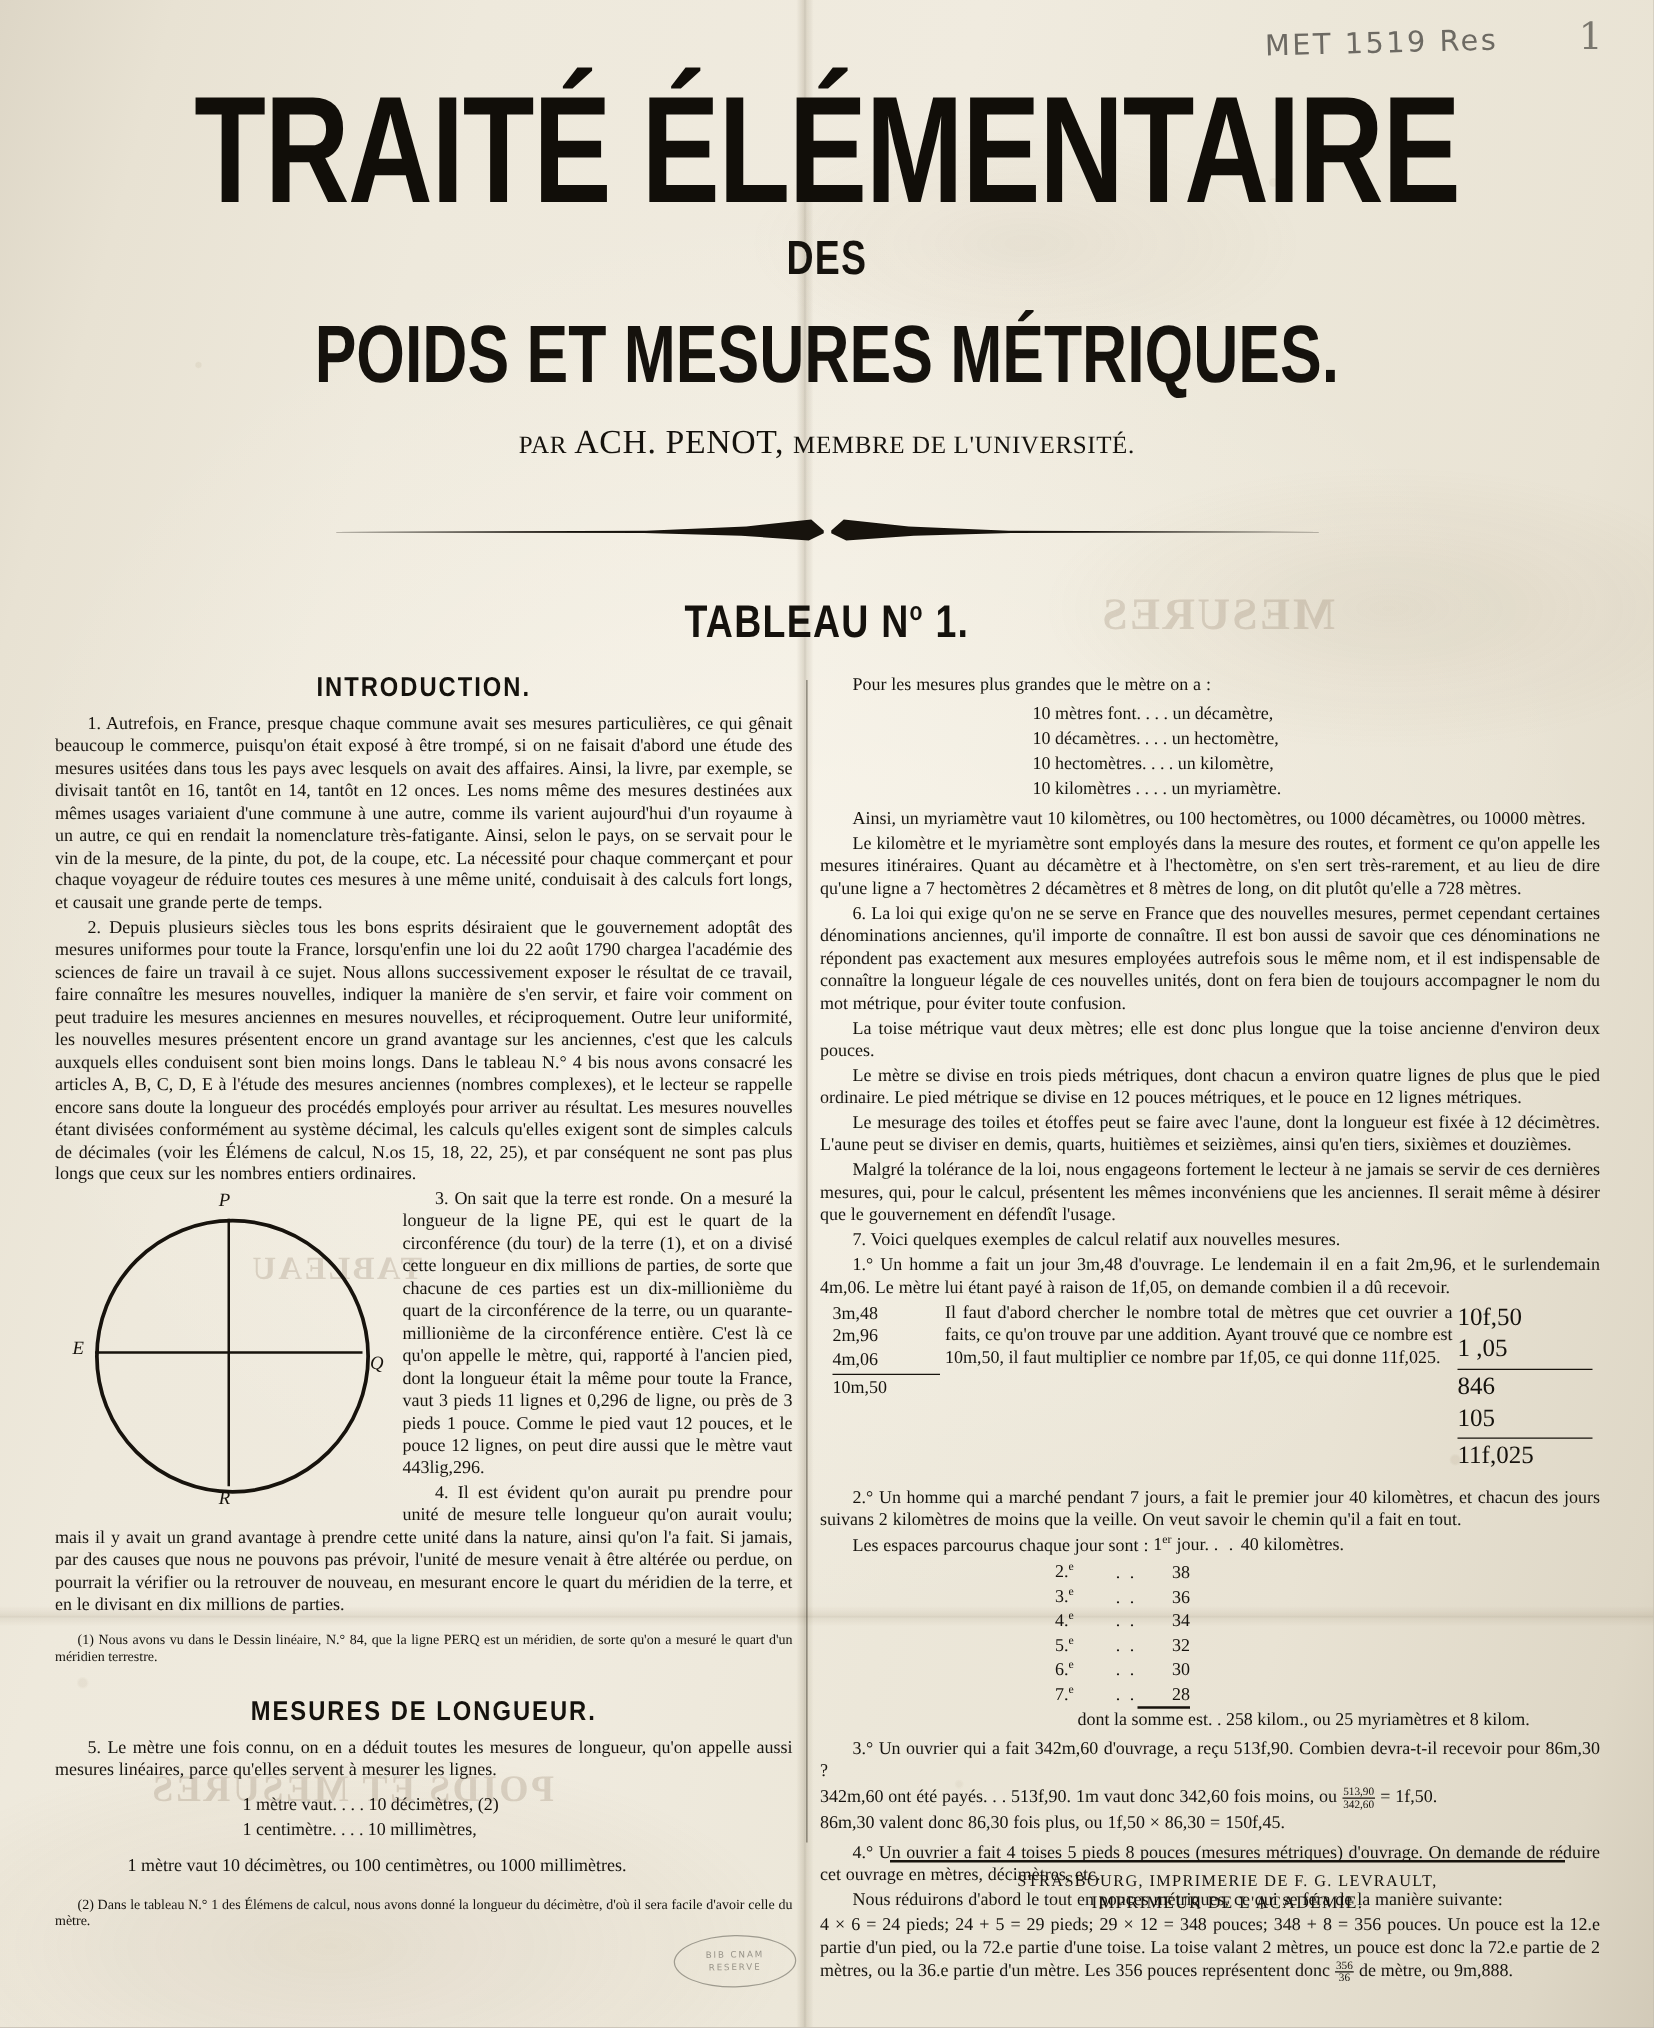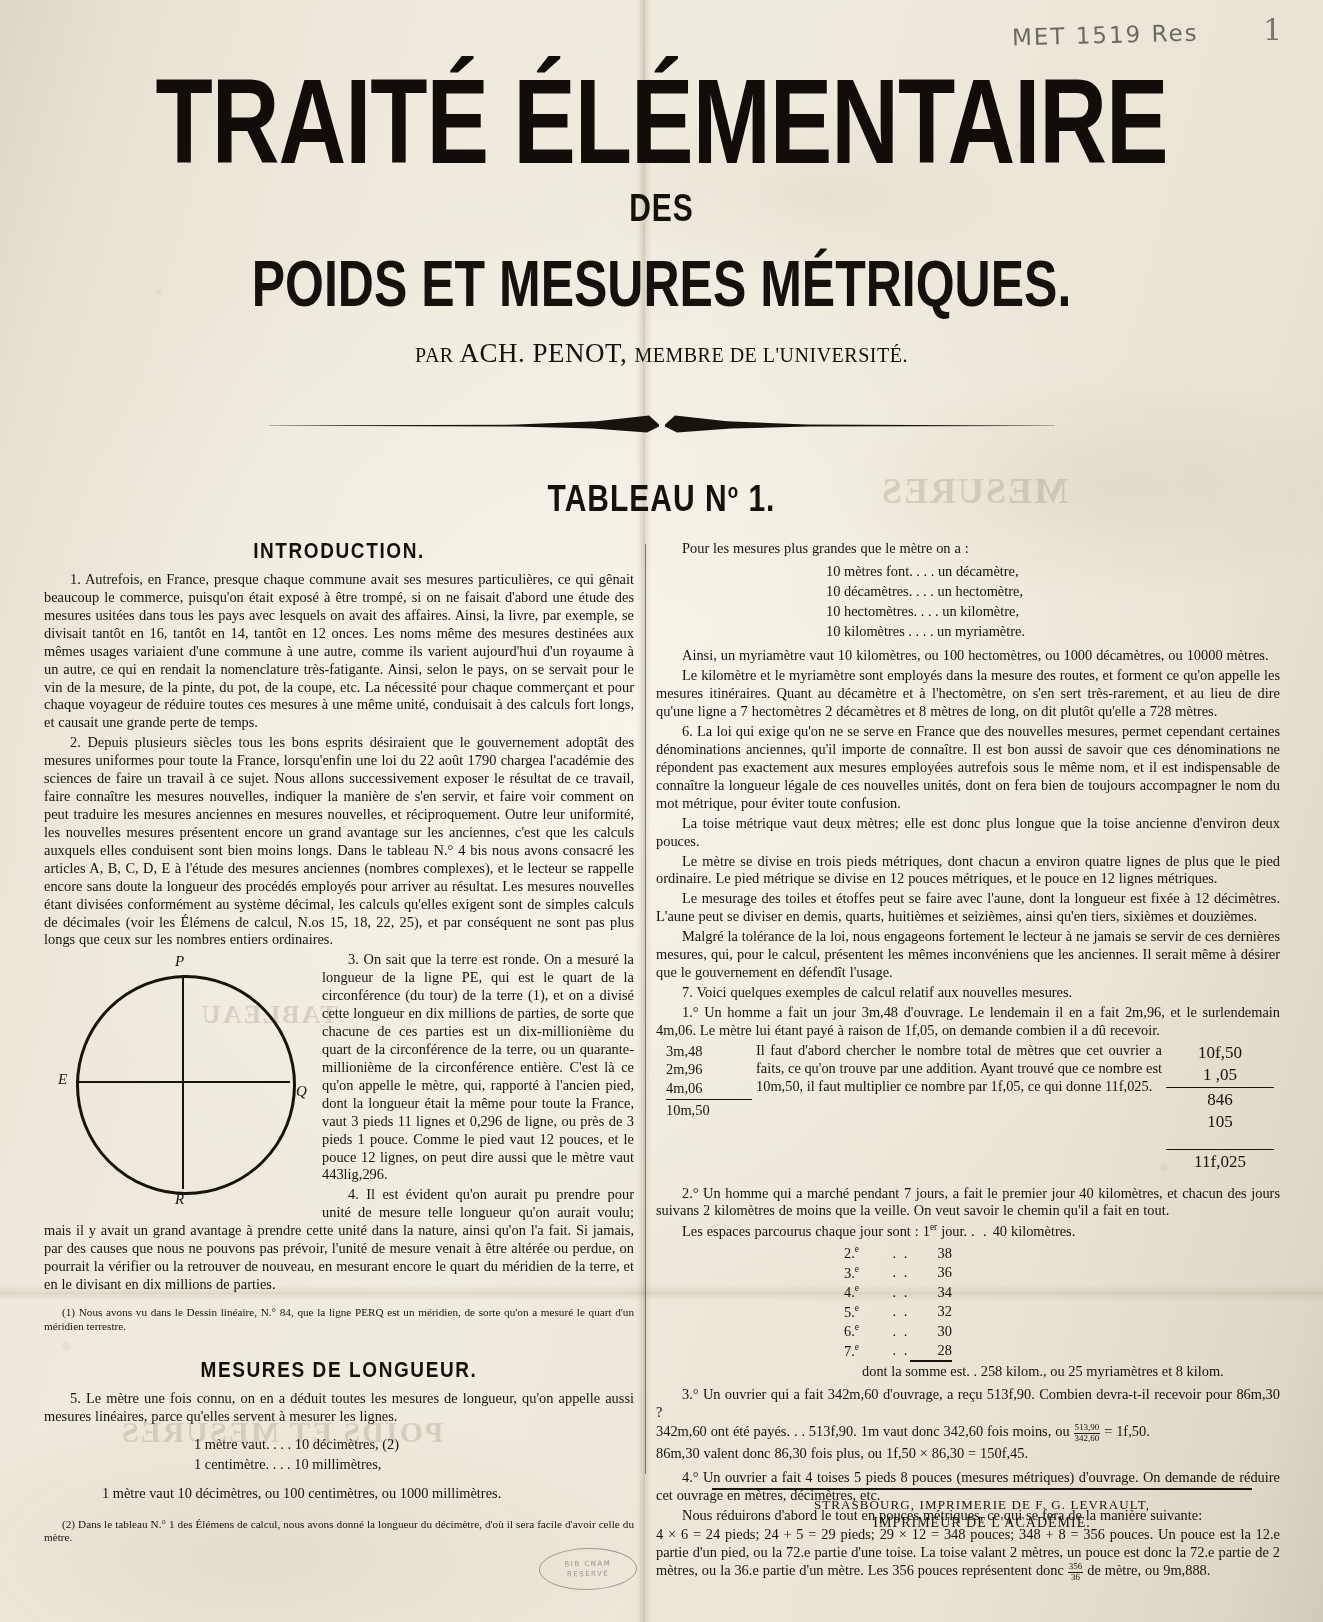--- a/index.html
+++ b/index.html
@@ -237,22 +237,22 @@
     min-height: 100px;
     margin-top: 2px;
   }
   .calc-left {
     float: left; width: 86px;
     font-size: 14.4px; line-height: 1.28;
     text-align: left; padding-left: 10px;
   }
   .calc-right {
     float: right; width: 108px;
-    font-size: 17px; line-height: 1.28;
-    text-align: center; padding-right: 6px;
+    font-size: 20px; line-height: 1.28;
+    text-align: left; padding-right: 6px;
   }
   .calc-mid {
     margin: 0 118px 0 100px;
     font-size: 14.4px; line-height: 1.245; text-align: justify;
   }
   .underline-num { border-top: 1.4px solid #17130d; padding-top: 1px; display: block; }
   sup.u { font-size: 9.5px; vertical-align: super; }
   .frac {
     display: inline-block; vertical-align: middle;
     font-size: 9px; line-height: 1.02; text-align: center;
@@ -398,21 +398,21 @@
           <div>3m,48</div>
           <div>2m,96</div>
           <div>4m,06</div>
           <div class="underline-num" style="margin-top:2px;">10m,50</div>
         </div>
         <div class="calc-right">
           <div>10f,50</div>
           <div>1 ,05</div>
           <div class="underline-num" style="margin-top:2px;">846</div>
           <div>105</div>
-          <div class="underline-num" style="margin-top:16px;">11f,025</div>
+          <div class="underline-num" style="margin-top:2px;">11f,025</div>
         </div>
         <div class="calc-mid">Il faut d'abord chercher le nombre total de mètres que cet ouvrier a faits, ce qu'on trouve par une addition. Ayant trouvé que ce nombre est 10m,50, il faut multiplier ce nombre par 1f,05, ce qui donne 11f,025.</div>
         <div style="clear:both;"></div>
       </div>
 
       <p class="bodytext" style="margin-top:12px;">2.° Un homme qui a marché pendant 7 jours, a fait le premier jour 40 kilomètres, et chacun des jours suivans 2 kilomètres de moins que la veille. On veut savoir le chemin qu'il a fait en tout.</p>
 
       <p class="bodytext" style="margin-bottom:0;">
         <span>Les espaces parcourus chaque jour sont :</span>
         <span>1<sup class="u">er</sup> jour. <span class="dotlead">. .</span> 40 kilomètres.</span>

